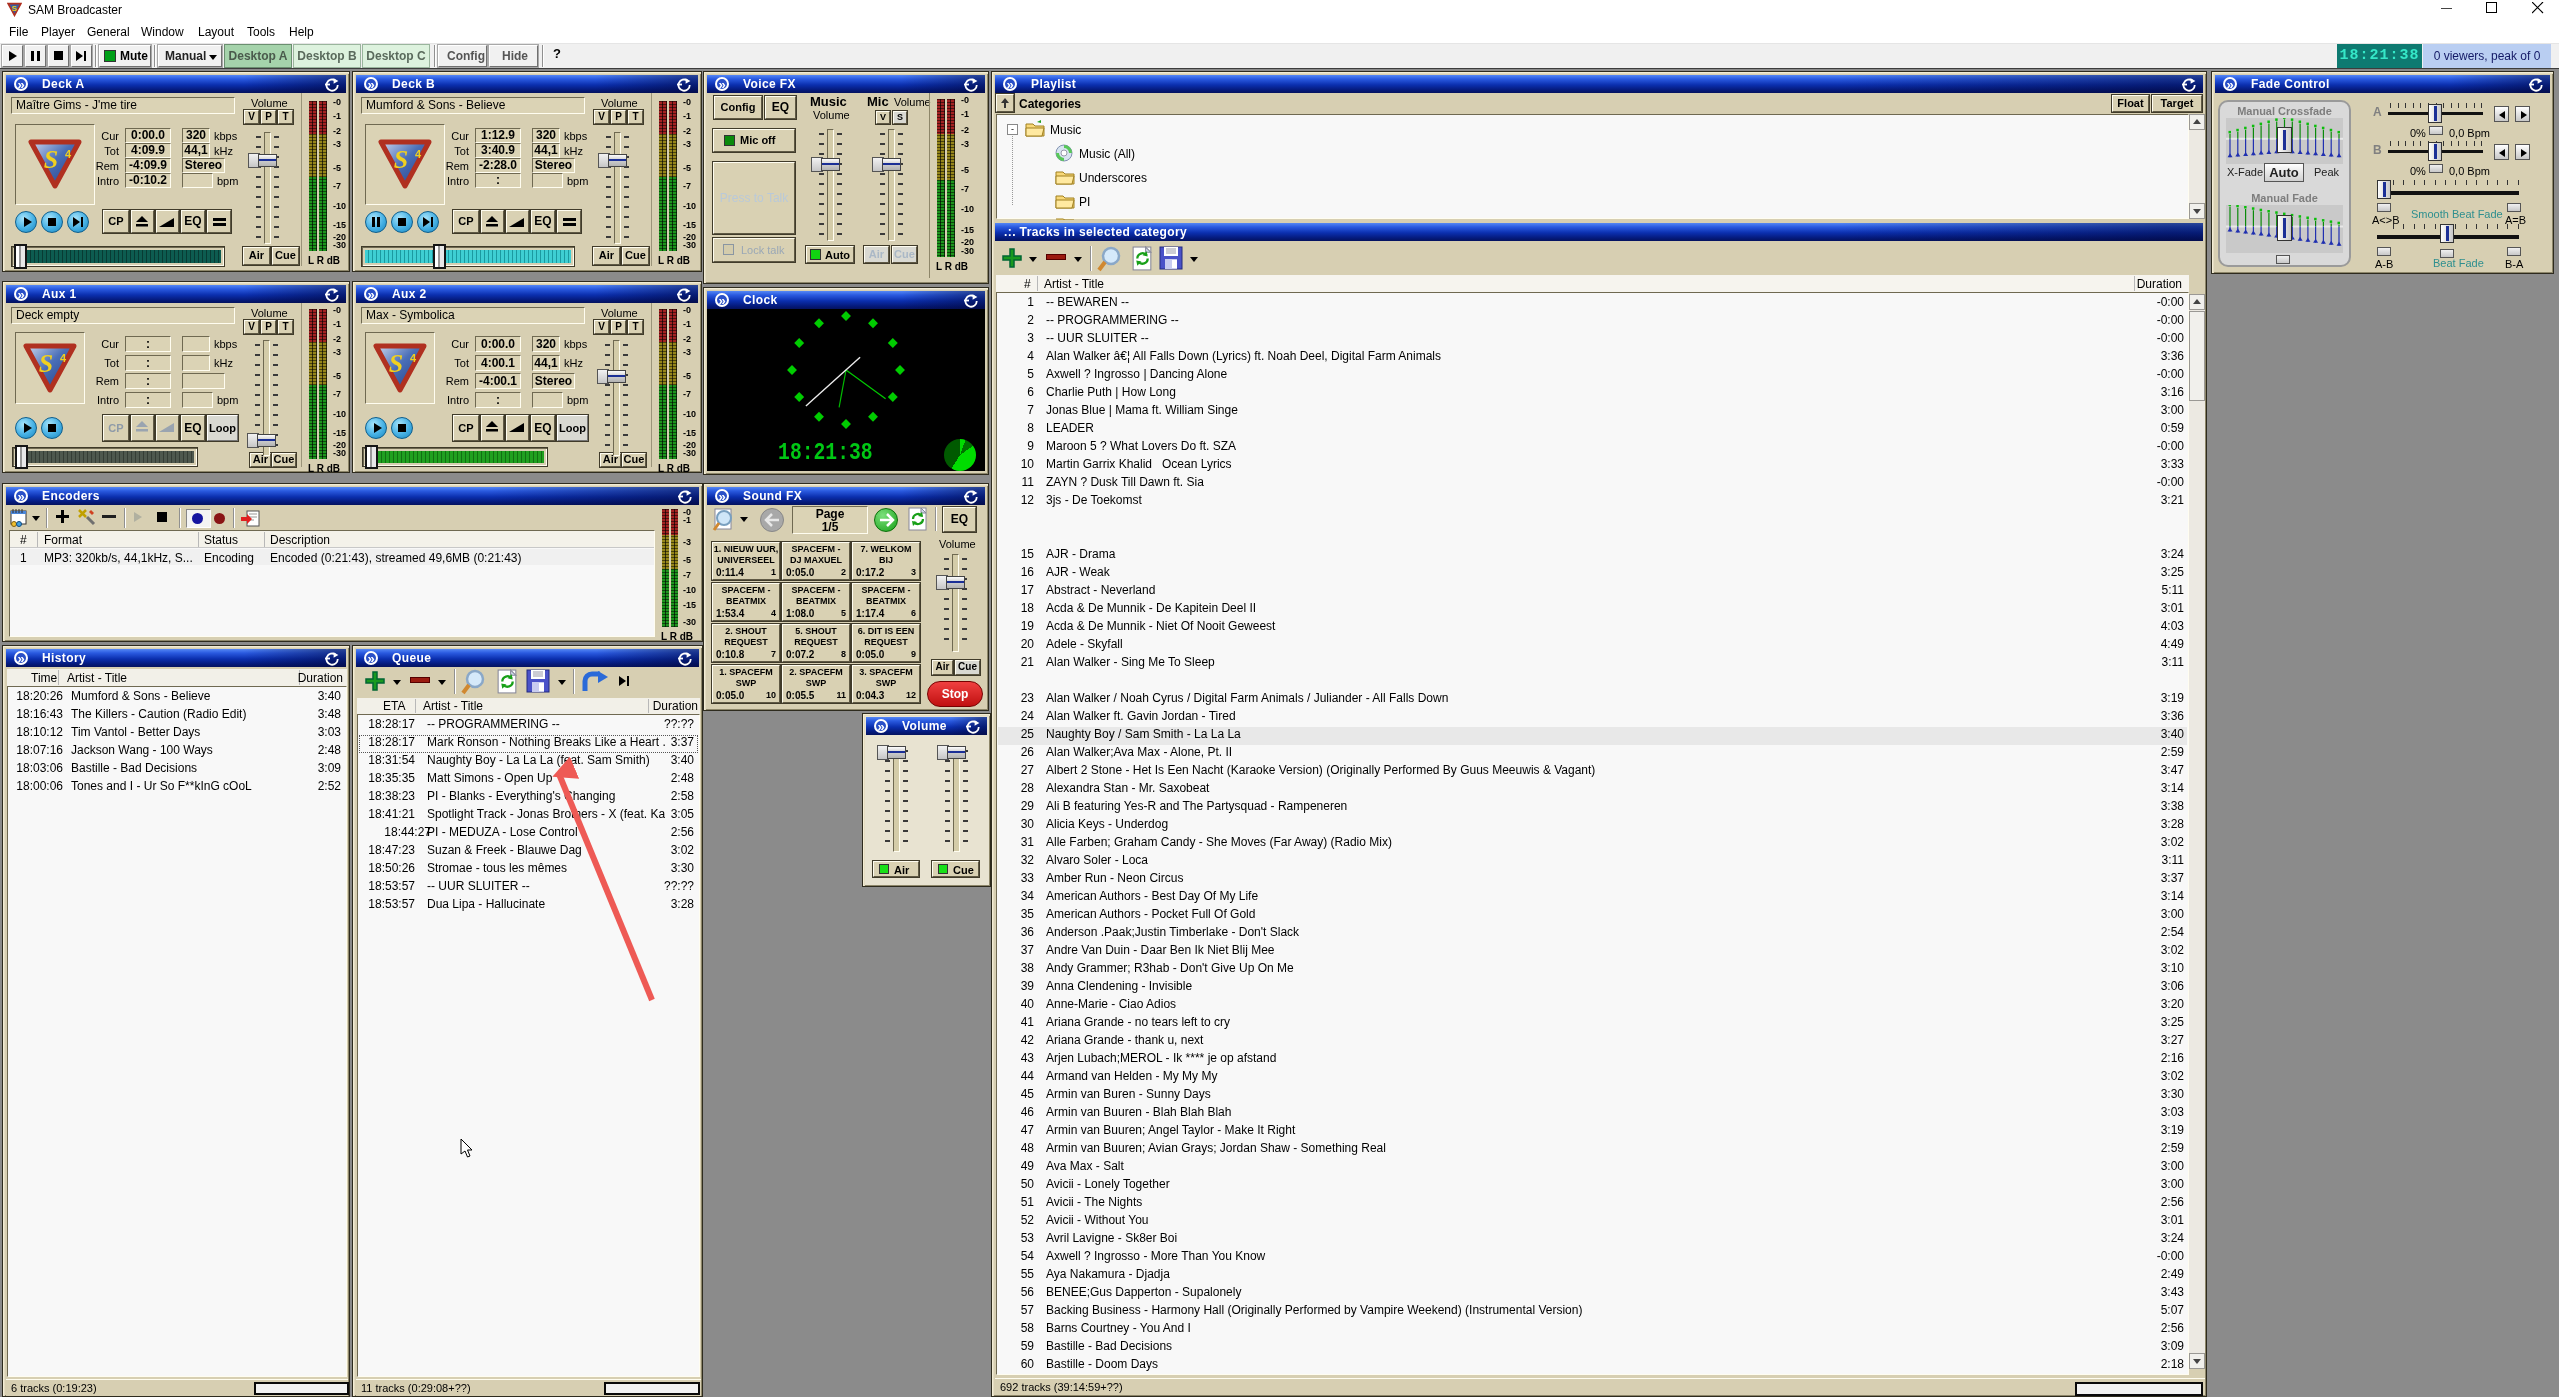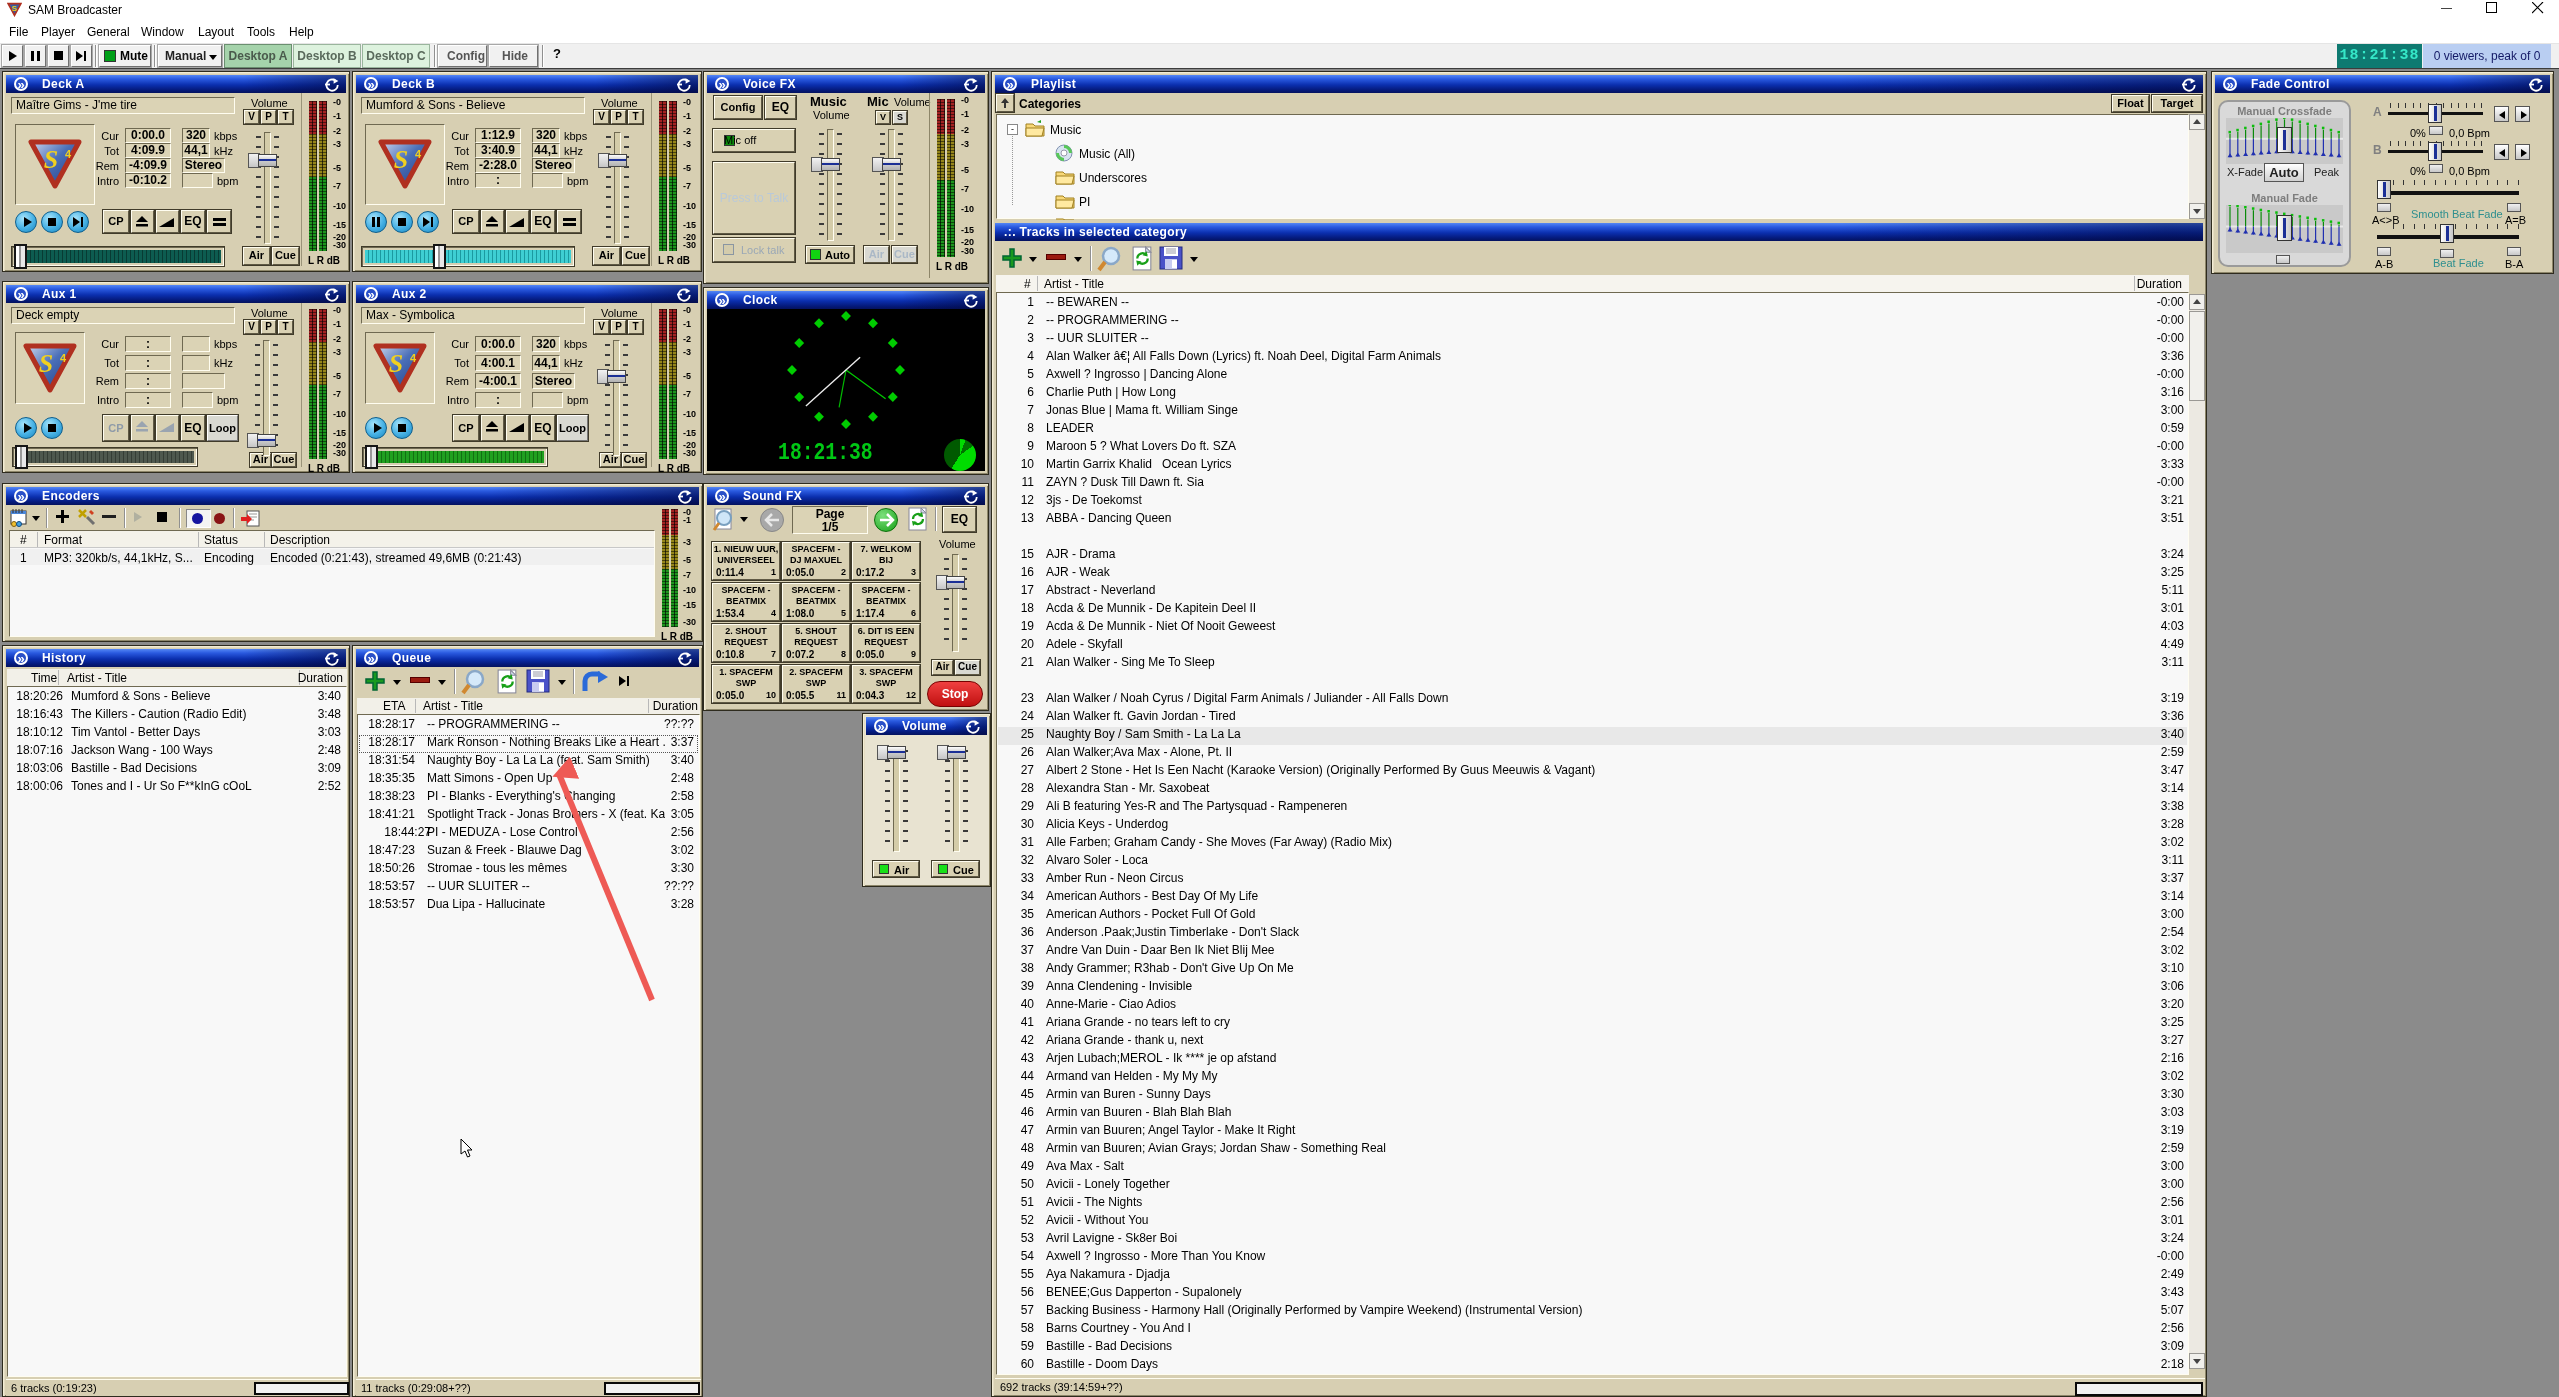--- a/index.html
+++ b/index.html
@@ -477,21 +477,21 @@
         <svg class="a" style="right:6px;top:3px" width="15" height="14" viewBox="0 0 15 14">
           <path d="M12.7 7a5.6 5.6 0 1 1-2.3-4.4" fill="none" stroke="#fff" stroke-width="1.8"></path>
           <path d="M8.6 0.2 13.4 3 8.6 5.8z" fill="#fff"></path>
           <rect x="0" y="5.6" width="5" height="1.8" fill="#fff"></rect>
         </svg>
       </div>
       <div class="bb" style="left:10px;top:24px;width:48px;height:23px;line-height:21px;font-size:11px;color:#000">Config</div>
       <div class="bb" style="left:61px;top:24px;width:31px;height:23px;line-height:21px;font-size:12px;color:#000">EQ</div>
       <div class="bb" style="left:9px;top:57px;width:82px;height:23px;line-height:21px;font-size:11px;color:#000"></div>
       <i class="led a" style="left:20px;top:63px;width:11px;height:11px;background:#0b8a0b"></i>
-      <div class="a" style="left:20px;top:62px;font-weight:normal;font-size:11px">Mic off</div>
+      <div class="a" style="left:36px;top:62px;font-weight:bold;font-size:11px">Mic off</div>
       <div class="bb" style="left:9px;top:90px;width:82px;height:72px;line-height:70px;font-size:11px;color:#000"><span style="color:#b9c9d9;font-weight:normal;font-size:12px;line-height:66px">Press to Talk</span></div>
       <div class="bb" style="left:9px;top:166px;width:82px;height:24px;line-height:22px;font-size:11px;color:#000"></div>
       <i class="a" style="left:19px;top:172px;width:11px;height:11px;border:1px solid #8a96a2;background:#d4ccac"></i>
       <div class="a" style="left:37px;top:172px;font-size:11px;color:#9aa8b6">Lock talk</div>
       <div class="lbl bl" style="left:106px;top:22px;font-size:13px">Music</div>
       <div class="lbl" style="left:109px;top:37px">Volume</div>
       <div class="lbl bl" style="left:163px;top:22px;font-size:13px">Mic</div>
       <div class="lbl" style="left:190px;top:24px">Volume</div>
       <div class="bb" style="left:172px;top:39px;width:14px;height:13px;line-height:11px;font-size:9px;color:#000">V</div>
       <div class="bb" style="left:189px;top:39px;width:14px;height:13px;line-height:11px;font-size:9px;background:#d9d9d2">S</div>
@@ -1062,25 +1062,20 @@
         </div>
         <div class="row" style="top:182px;">
           <span class="rr" style="left:0;width:36px">11</span>
           <span class="a" style="left:48px">ZAYN ? Dusk Till Dawn ft. Sia</span>
           <span class="rr" style="right:3px;width:44px">-0:00</span>
         </div>
         <div class="row" style="top:200px;">
           <span class="rr" style="left:0;width:36px">12</span>
           <span class="a" style="left:48px">3js - De Toekomst</span>
           <span class="rr" style="right:3px;width:44px">3:21</span>
-        </div>
-        <div class="row" style="top:218px;">
-          <span class="rr" style="left:0;width:36px">13</span>
-          <span class="a" style="left:48px">ABBA - Dancing Queen</span>
-          <span class="rr" style="right:3px;width:44px">3:51</span>
         </div>
         <div class="row" style="top:254px;">
           <span class="rr" style="left:0;width:36px">15</span>
           <span class="a" style="left:48px">AJR - Drama</span>
           <span class="rr" style="right:3px;width:44px">3:24</span>
         </div>
         <div class="row" style="top:272px;">
           <span class="rr" style="left:0;width:36px">16</span>
           <span class="a" style="left:48px">AJR - Weak</span>
           <span class="rr" style="right:3px;width:44px">3:25</span>

